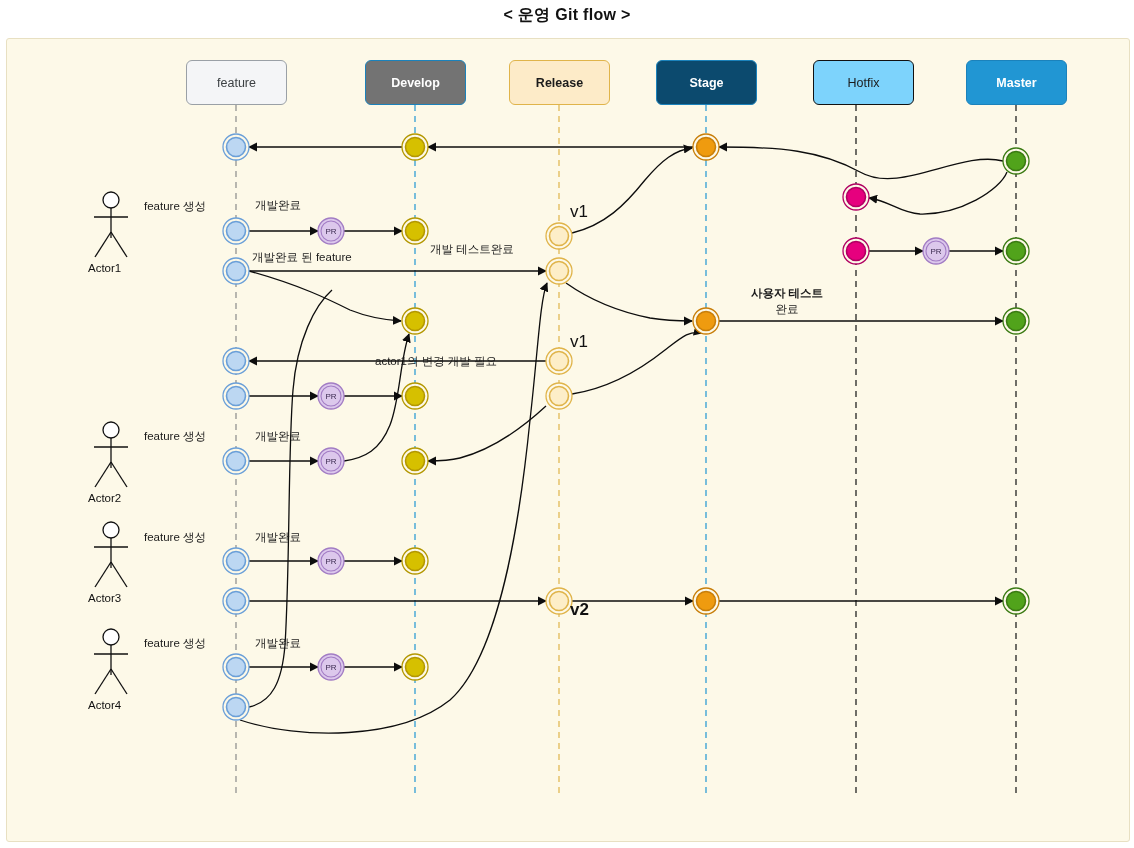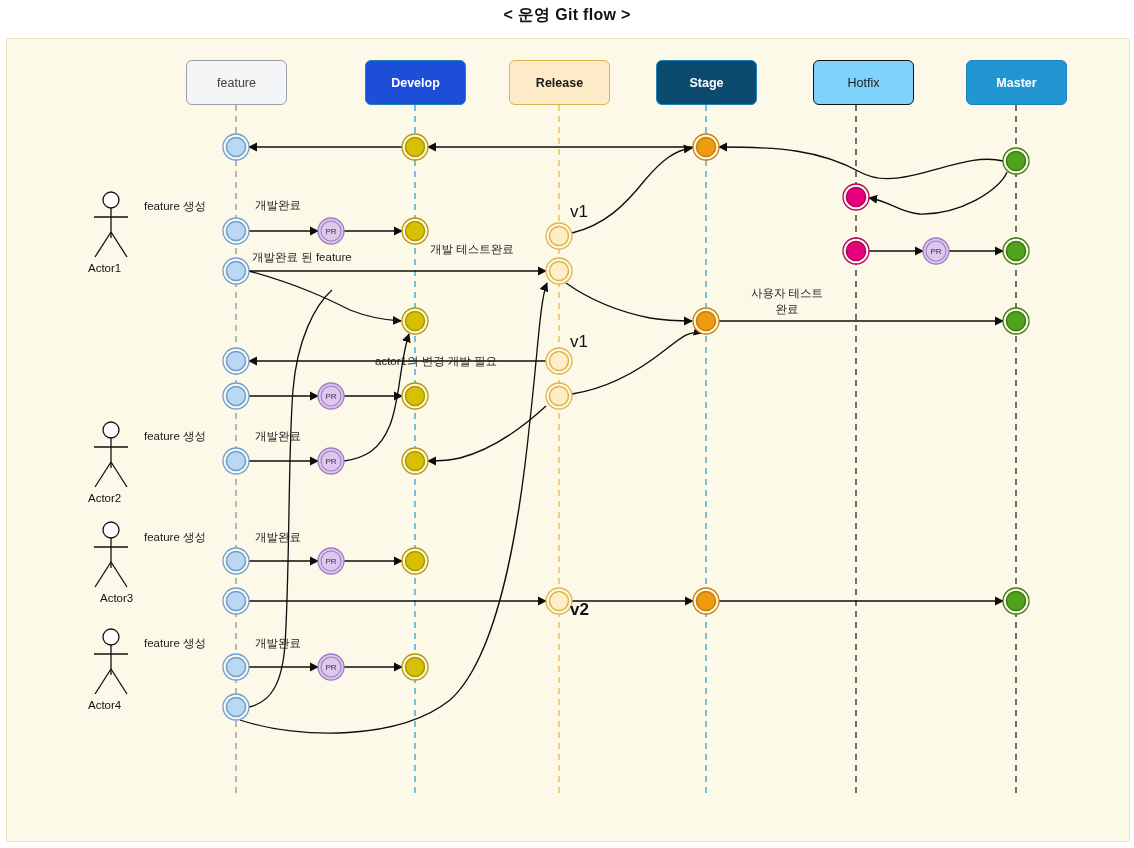--- a/index.html
+++ b/index.html
@@ -327,21 +327,21 @@
           <line x1="111" y1="669" x2="95" y2="694"></line>
           <line x1="111" y1="669" x2="127" y2="694"></line>
         </g>
       </g>
   </svg>
 
   <div id="lane-headers">
       <div class="lane-box" style="left: 186px; top: 60px; background: rgb(244, 245, 247); border: 1px solid rgb(154, 160, 166); color: rgb(60, 64, 67); font-weight: normal;">
         <span class="lane-label">feature</span>
       </div>
-      <div class="lane-box" style="left: 365px; top: 60px; background: #1d4ed8; border: 1px solid rgb(27, 130, 187); color: rgb(255, 255, 255);">
+      <div class="lane-box" style="left: 365px; top: 60px; background: #737373; border: 1px solid rgb(27, 130, 187); color: rgb(255, 255, 255);">
         <span class="lane-label">Develop</span>
       </div>
       <div class="lane-box" style="left: 509px; top: 60px; background: rgb(253, 235, 200); border: 1px solid rgb(224, 180, 74); color: rgb(27, 27, 27);">
         <span class="lane-label">Release</span>
       </div>
       <div class="lane-box" style="left: 656px; top: 60px; background: #0c4a6e; border: 1px solid rgb(27, 130, 187); color: rgb(255, 255, 255);">
         <span class="lane-label">Stage</span>
       </div>
       <div class="lane-box" style="left: 806px; top: 60px; background: #7dd3fc; border: 1px solid rgb(17, 17, 17); color: rgb(27, 27, 27); font-weight: normal; margin-left: 7px;">
         <span class="lane-label">Hotfix</span>
@@ -355,28 +355,28 @@
       <div class="edge-label" style="left: 255px; top: 198px;">개발완료</div>
       <div class="edge-label" style="left: 252px; top: 250px;">개발완료 된 feature</div>
       <div class="edge-label" style="left: 430px; top: 242px;">개발 테스트완료</div>
       <div class="edge-label" style="left: 375px; top: 354px;">actor1의 변경 개발 필요</div>
       <div class="edge-label" style="left: 144px; top: 429px;">feature 생성</div>
       <div class="edge-label" style="left: 255px; top: 429px;">개발완료</div>
       <div class="edge-label" style="left: 144px; top: 530px;">feature 생성</div>
       <div class="edge-label" style="left: 255px; top: 530px;">개발완료</div>
       <div class="edge-label" style="left: 144px; top: 636px;">feature 생성</div>
       <div class="edge-label" style="left: 255px; top: 636px;">개발완료</div>
-      <div class="edge-label center" style="left: 707px; width: 160px; top: 286px;">사용자 테스트</div>
+      <div class="edge-label center" style="left: 707px; width: 160px; top: 286px; font-weight: bold;">사용자 테스트</div>
       <div class="edge-label center" style="left: 707px; width: 160px; top: 302px;">완료</div>
     </div>
   <div id="version-layer">
       <div class="ver-label" style="left: 570px; top: 202px;">v1</div>
       <div class="ver-label" style="left: 570px; top: 332px;">v1</div>
       <div class="ver-label" style="left: 570px; top: 600px; font-weight: bold;">v2</div>
     </div>
   <div id="actor-names">
       <div class="actor-name" style="left: 88px; top: 262px;">Actor1</div>
       <div class="actor-name" style="left: 88px; top: 492px;">Actor2</div>
-      <div class="actor-name" style="left: 100px; top: 592px;">Actor3</div>
+      <div class="actor-name" style="left: 88px; top: 592px;">Actor3</div>
       <div class="actor-name" style="left: 88px; top: 699px;">Actor4</div>
     </div>
 
 </div>
 
 </body></html>

